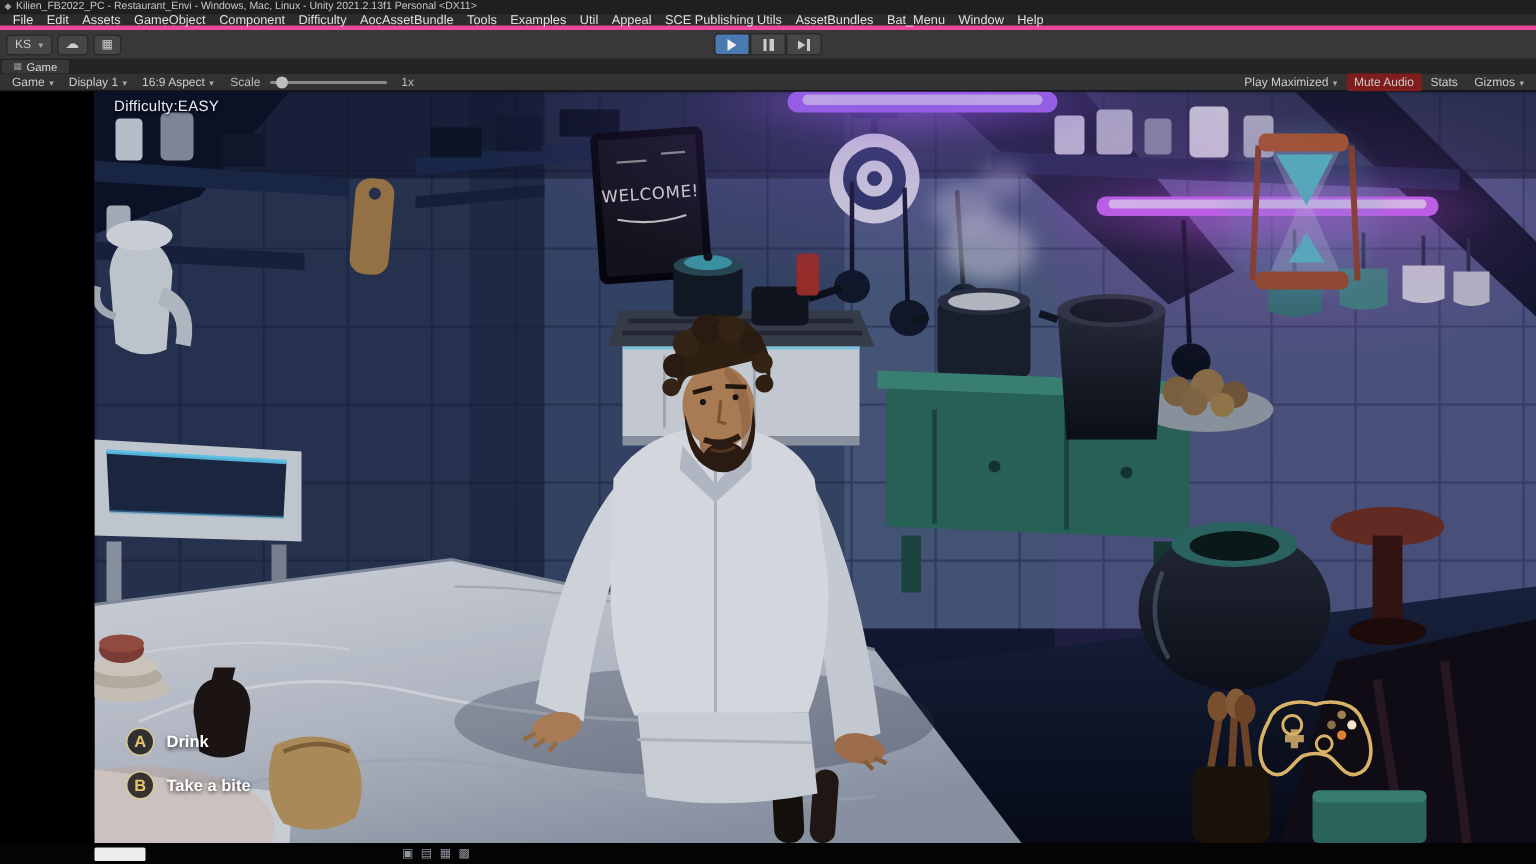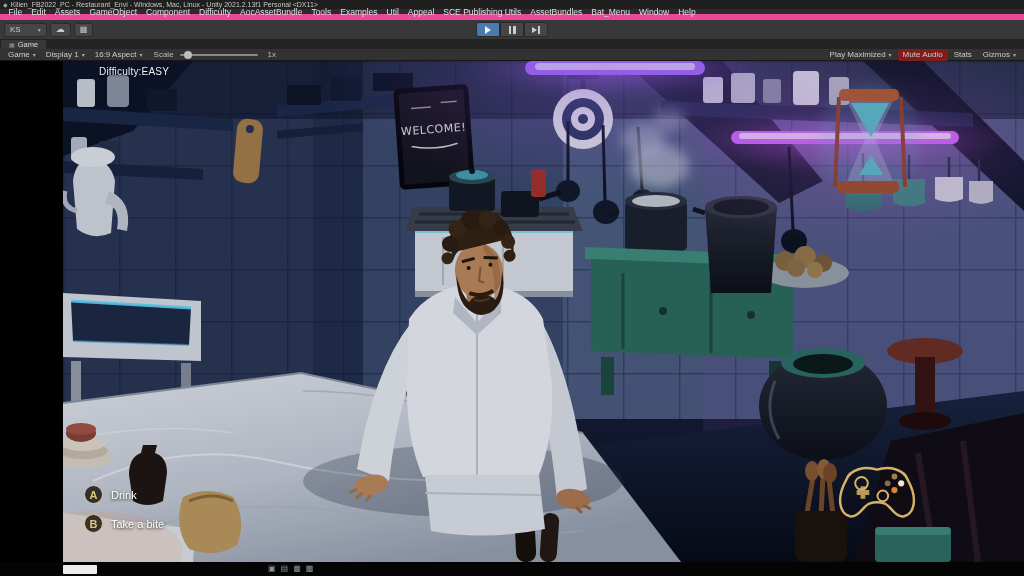--- a/index.html
+++ b/index.html
@@ -5,27 +5,27 @@
 *{margin:0;padding:0;box-sizing:border-box}
 html,body{width:1024px;height:576px;overflow:hidden;background:#000;font-family:"Liberation Sans",sans-serif}
 #app{position:relative;width:1024px;height:576px;background:#000}
 
 
 .titlebar{position:absolute;top:0;left:0;right:0;height:9px;background:#1f1f1f;display:flex;align-items:center;gap:3px;padding-left:3px}
 .uicon{font-size:6px;color:#9aa3ad;line-height:1}
 .title-text{font-size:7px;color:#c8c8c8;white-space:nowrap}
 
 
-.menubar{position:absolute;top:9px;left:0;right:0;height:11px;background:#2b2b2b;display:flex;align-items:center;padding-left:4px;border-bottom:6px solid #ec4899}
+.menubar{position:absolute;top:9px;left:0;right:0;height:11px;background:#2b2b2b;display:flex;align-items:center;padding-left:4px;border-bottom:3px solid #ec4899}
 .menu-item{font-size:8.5px;color:#e0e0e0;padding:0 4.5px;white-space:nowrap;cursor:default}
 
 
 .toolbar{position:absolute;top:20px;left:0;right:0;height:20px;background:#383838;border-bottom:1px solid #232323;display:flex;align-items:center}
 .tb-left{display:flex;gap:3px;margin-left:4px;align-items:center}
-.tb-btn,.tb-drop{height:14px;background:#464646;border:1px solid #2a2a2a;border-radius:3px;color:#ccc;font-size:8px;display:flex;align-items:center;gap:17px;padding:0 5px;white-space:nowrap}
+.tb-btn,.tb-drop{height:14px;background:#464646;border:1px solid #2a2a2a;border-radius:3px;color:#ccc;font-size:8px;display:flex;align-items:center;gap:5px;padding:0 5px;white-space:nowrap}
 .tb-center{position:absolute;left:50%;transform:translateX(-50%);display:flex}
 .tp-btn{width:24px;height:15px;background:#464646;border:1px solid #2a2a2a;display:flex;align-items:center;justify-content:center}
 .tp-btn.active{background:#4a7ab0}
 .tp-btn:first-child{border-radius:3px 0 0 3px}
 .tp-btn:last-child{border-radius:0 3px 3px 0}
 .icon-play{width:0;height:0;border-left:6px solid #f0f0f0;border-top:4px solid transparent;border-bottom:4px solid transparent}
 .icon-pause{display:flex;gap:2px}
 .icon-pause i{display:block;width:2.5px;height:8px;background:#ccc}
 .icon-step{display:flex;align-items:center;gap:1px}
 .icon-step b{display:block;width:0;height:0;border-left:5px solid #ccc;border-top:3.5px solid transparent;border-bottom:3.5px solid transparent}
@@ -48,25 +48,25 @@
 .gb-drop,.gb-btn{display:flex;align-items:center;gap:3px;padding:0 5px;height:12px;color:#ccc;white-space:nowrap}
 .gb-btn.active{background:#7f1d1d;border-radius:2px}
 .gb-label{padding:0 2px 0 6px;color:#bbb}
 .slider{width:78px;height:2px;background:#8a8a8a;border-radius:1px;position:relative;margin:0 4px}
 .slider-thumb{position:absolute;left:4px;top:-3px;width:8px;height:8px;border-radius:50%;background:#bdbdbd}
 .gb-right{margin-left:auto;display:flex;align-items:flex-start;gap:1px;margin-right:3px}
 
 
 .viewport{position:absolute;top:61px;left:0;width:1024px;height:501px;background:#000;overflow:hidden}
 .scene{position:absolute;left:63px;top:0;width:961px;height:501px;display:block}
-.hud-difficulty{position:absolute;left:99px;top:5px;font-size:10px;color:#eceff5;text-shadow:0 1px 2px rgba(0,0,0,.7);letter-spacing:.2px}
+.hud-difficulty{position:absolute;left:76px;top:5px;font-size:10px;color:#eceff5;text-shadow:0 1px 2px rgba(0,0,0,.7);letter-spacing:.2px}
 .hud-prompts{position:absolute;left:84px;top:424px;display:flex;flex-direction:column;gap:10px}
 .prompt{display:flex;align-items:center;gap:8px}
 .pbtn{width:19px;height:19px;border-radius:50%;background:rgba(10,10,10,.78);border:1.5px solid #d8c892;color:#e6c46a;font-size:11px;font-weight:bold;display:flex;align-items:center;justify-content:center}
-.plabel{color:#fff;font-size:11px;font-weight:normal;text-shadow:0 1px 3px rgba(0,0,0,.85)}
+.plabel{color:#fff;font-size:11px;font-weight:bold;text-shadow:0 1px 3px rgba(0,0,0,.85)}
 .controller{position:absolute;left:832px;top:400px;width:90px;height:62px}
 
 
 .statusbar{position:absolute;top:562px;left:0;right:0;height:14px;background:#040404}
 .taskbar-item{position:absolute;left:63px;top:3px;width:34px;height:9px;background:#ececec;border-radius:1px}
 .status-icons{position:absolute;left:268px;top:0;height:14px;display:flex;align-items:center;gap:5px}
 .status-icon{font-size:8px;color:#9096a0;line-height:1}
 </style>
 </head>
 <body>

